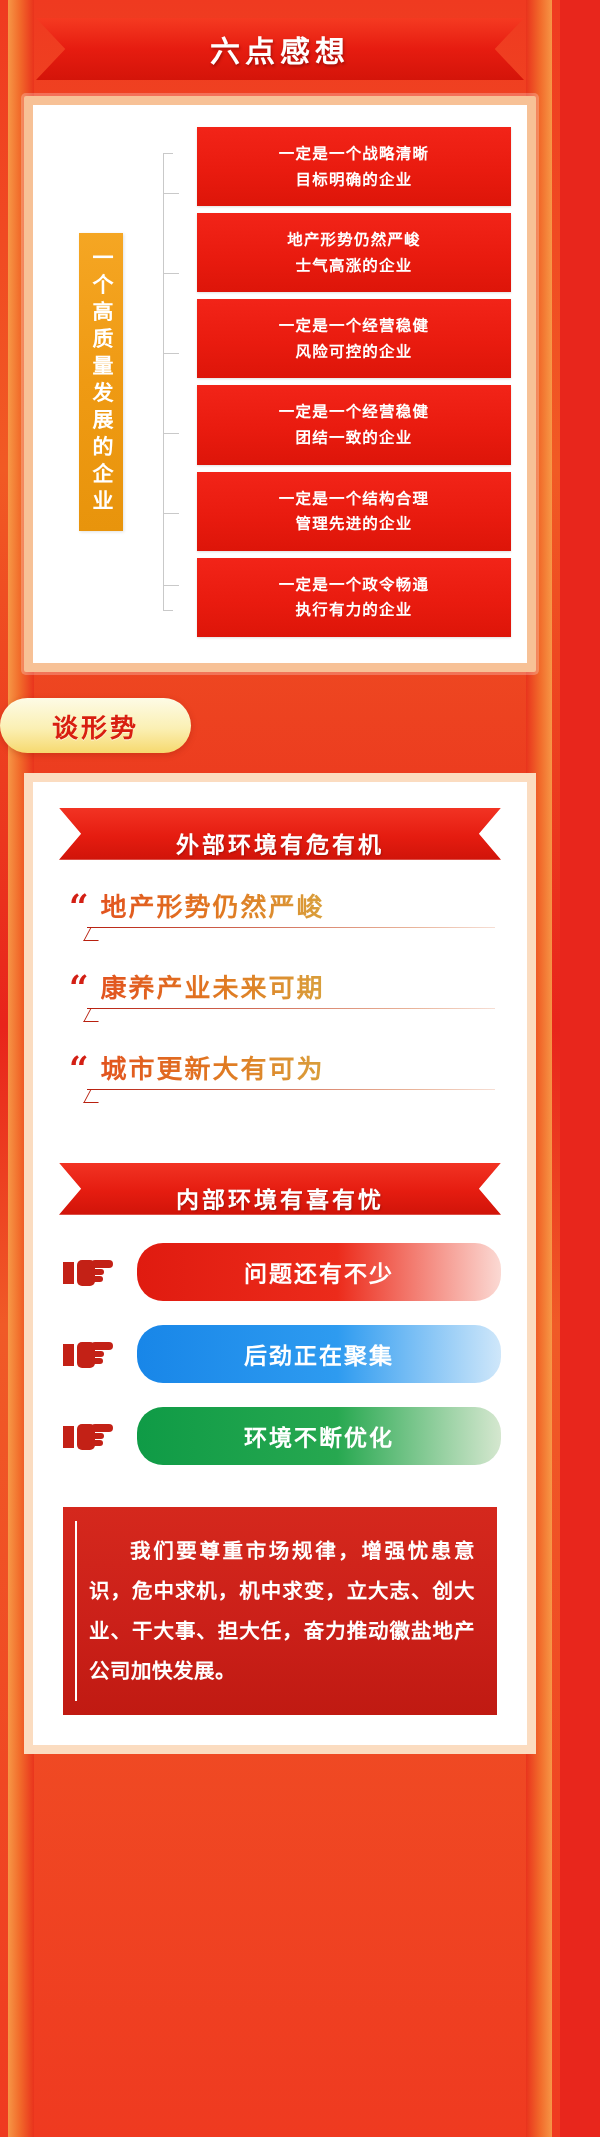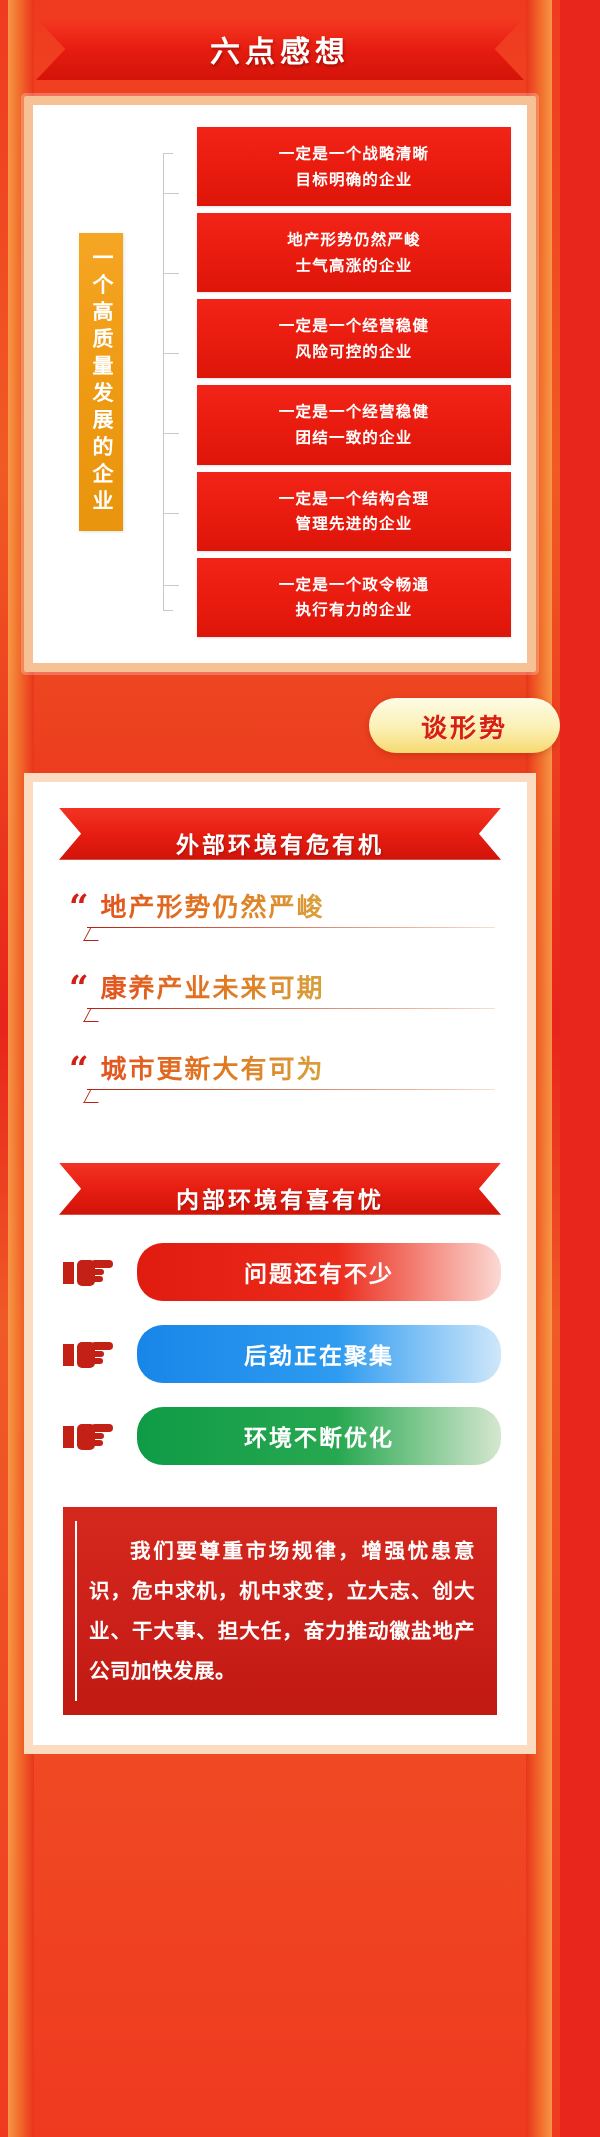--- a/index.html
+++ b/index.html
@@ -101,21 +101,21 @@
     line-height:1.65;
     font-size:15.5px;
     font-weight:bold;
     letter-spacing:1.2px;
     box-shadow:0 1px 2px rgba(0,0,0,.12);
   }
   .card .ln{display:block;}
 
   
   .pill-badge-wrap{
-    display:flex;justify-content:flex-end;
+    display:flex;justify-content:flex-start;
     padding:26px 0 20px;
   }
   .pill-badge{
     background:linear-gradient(180deg,#fdfbe6 0%,#fbf0b4 55%,#f6d96f 100%);
     border-radius:40px;
     padding:9px 52px;
     box-shadow:0 2px 6px rgba(120,20,0,.25);
   }
   .pill-badge span{
     color:#d81f10;font-size:26px;font-weight:bold;letter-spacing:3px;

